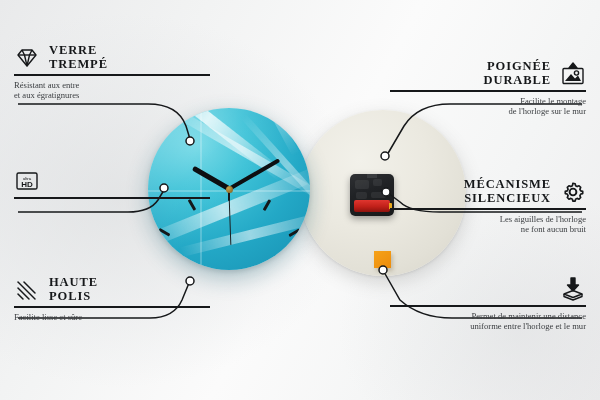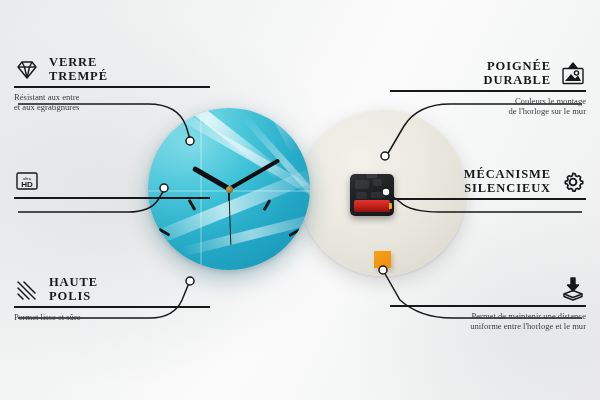--- a/index.html
+++ b/index.html
@@ -216,21 +216,21 @@
     <g fill="#ffffff" stroke="#16181a" stroke-width="1.5">
       <circle cx="190" cy="141" r="4"></circle>
       <circle cx="164" cy="188" r="4"></circle>
       <circle cx="190" cy="281" r="4"></circle>
       <circle cx="385" cy="156" r="4"></circle>
       <circle cx="386" cy="192" r="4"></circle>
       <circle cx="383" cy="270" r="4"></circle>
     </g>
   </svg>
 
-  <div class="callout left" style="top:56px;">
+  <div class="callout left" style="top:44px;">
     <div class="co-head">
       <svg class="co-icon" viewBox="0 0 26 26">
         <g fill="none" stroke="#16181a" stroke-width="1.4" stroke-linejoin="round">
           <path d="M4,10 L8,5 L18,5 L22,10 L13,21 Z"></path>
           <path d="M4,10 L22,10"></path>
             <path d="M8,5 L10.5,10 L13,21"></path>
             <path d="M18,5 L15.5,10 L13,21"></path>
         </g>
       </svg>
       <div class="co-title">VERRE
@@ -259,53 +259,55 @@
           <path d="M4,5 L21,22"></path>
             <path d="M4,11 L15,22"></path>
             <path d="M4,17 L9,22"></path>
             <path d="M10,5 L21,16"></path>
         </g>
       </svg>
       <div class="co-title">HAUTE
 POLIS</div>
     </div>
     <div class="co-rule"></div>
-    <div class="co-desc">Permet lisse et sûre</div>
+    <div class="co-desc">Facilite lisse et sûre</div>
   </div>
 
   <div class="callout right" style="top:60px;">
     <div class="co-head">
       <svg class="co-icon" viewBox="0 0 26 26">
         <g fill="none" stroke="#16181a" stroke-width="1.4" stroke-linejoin="round">
           <path d="M13,2 L9,7 L17,7 Z" fill="#16181a"></path>
           <rect x="3" y="7.5" width="20" height="15" rx="1"></rect>
           <path d="M5,20 L11,13 L15,17.5 L18,14.5 L21,20 Z" fill="#16181a" stroke="none"></path>
           <circle cx="16.5" cy="12" r="2.1"></circle>
         </g>
       </svg>
       <div class="co-title">POIGNÉE
 DURABLE</div>
     </div>
     <div class="co-rule"></div>
-    <div class="co-desc">Couleurs le montage
+    <div class="co-desc">Facilite le montage
 de l'horloge sur le mur</div>
   </div>
 
-  <div class="callout right" style="top:168px;">
+  <div class="callout right" style="top:178px;">
     <div class="co-head">
       <svg class="co-icon" viewBox="0 0 26 26">
         <g fill="none" stroke="#16181a" stroke-width="1.9" stroke-linejoin="round">
           <path d="M13,3.2 l2.6,0.6 0.5,2.2 1.8,1.0 2.1-0.9 1.9,1.9 -0.9,2.1 1.0,1.8 2.2,0.5 0,2.6 -2.2,0.5 -1.0,1.8 0.9,2.1 -1.9,1.9 -2.1-0.9 -1.8,1.0 -0.5,2.2 -2.6,0 -0.5-2.2 -1.8-1.0 -2.1,0.9 -1.9-1.9 0.9-2.1 -1.0-1.8 -2.2-0.5 0-2.6 2.2-0.5 1.0-1.8 -0.9-2.1 1.9-1.9 2.1,0.9 1.8-1.0 0.5-2.2 Z" transform="scale(0.88) translate(1.6,1.6)"></path>
           <circle cx="13" cy="13" r="3.4"></circle>
         </g>
       </svg>
       <div class="co-title">MÉCANISME
 SILENCIEUX</div>
     </div>
     <div class="co-rule"></div>
+    <div class="co-desc">Les aiguilles de l'horloge
+ne font aucun bruit</div>
   </div>
 
   <div class="callout right" style="top:276px;">
     <div class="co-head">
       <svg class="co-icon" viewBox="0 0 26 26">
         <g fill="none" stroke="#16181a" stroke-width="1.4" stroke-linejoin="round">
           <path d="M11,2 L15,2 L15,9 L18.5,9 L13,15 L7.5,9 L11,9 Z" fill="#16181a"></path>
           <path d="M13,14.5 L22,18 L13,21.5 L4,18 Z"></path>
           <path d="M4,18 L4,20.5 L13,24 L22,20.5 L22,18"></path>
         </g>

